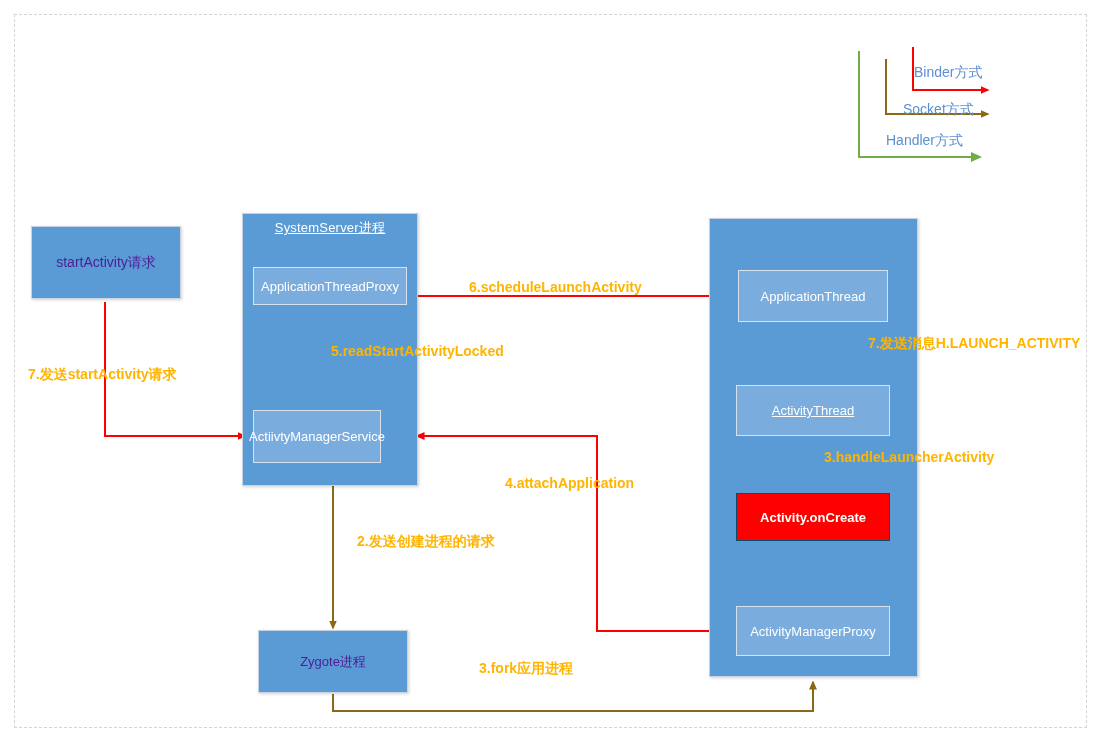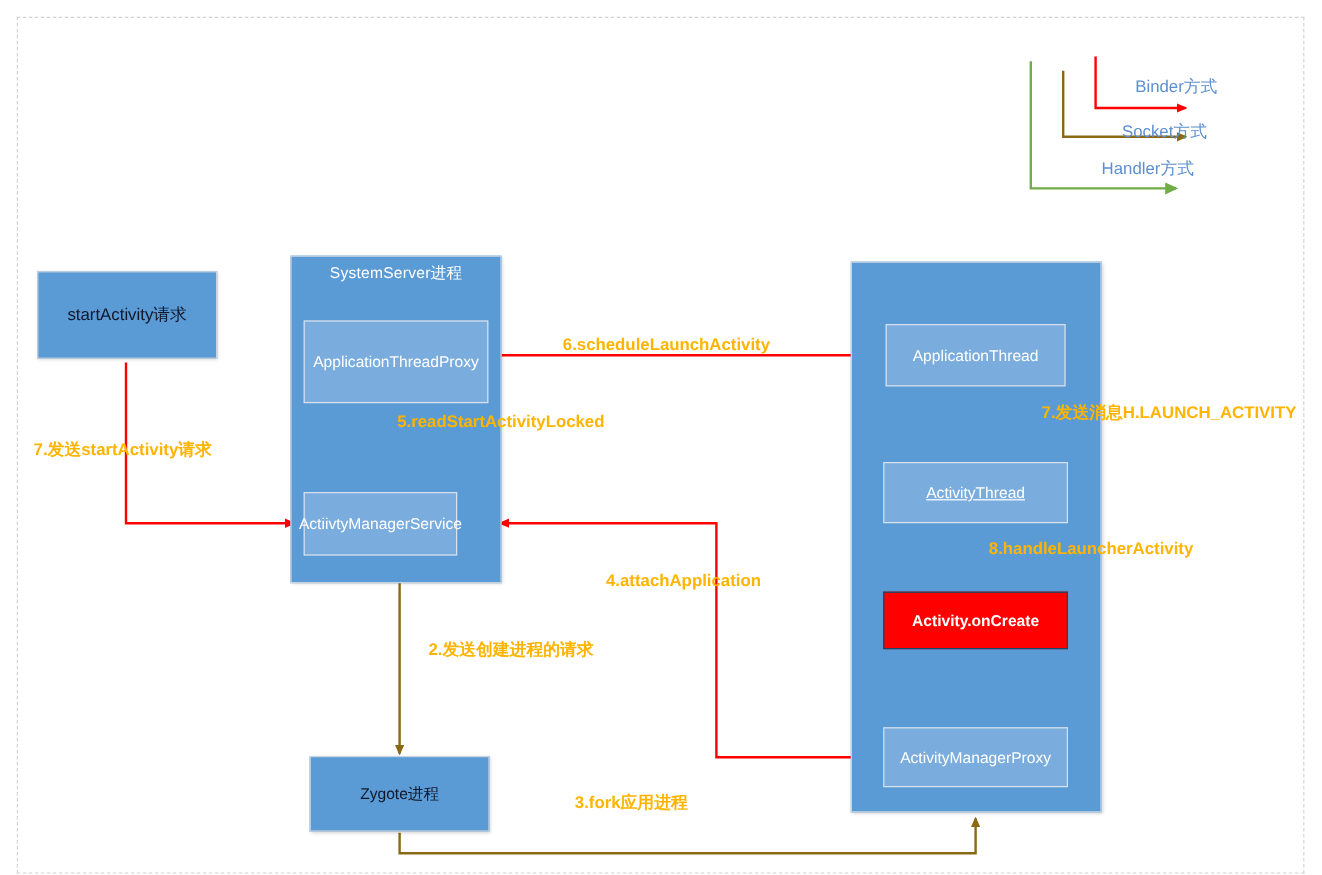--- a/index.html
+++ b/index.html
@@ -66,21 +66,21 @@
     font-weight: 700;
     font-size: 13px;
   }
 
   
   .plain-box {
     position: absolute;
     background: #5b9bd5;
     border: 1px solid #c8d4e0;
     box-sizing: border-box;
-    color: #0f172a;
+    color: #4c1d95;
     font-size: 14px;
     display: flex;
     align-items: center;
     justify-content: center;
     text-align: center;
     box-shadow: 1px 1px 3px rgba(0,0,0,0.18);
   }
 
   
   .step-label {
@@ -89,21 +89,20 @@
     font-weight: 700;
     font-size: 14px;
     white-space: nowrap;
     text-align: right;
   }
   .legend-label {
     position: absolute;
     color: #5b8fd0;
     font-size: 14px;
     white-space: nowrap;
-    margin-left: 32px;
   }
 
   svg.overlay {
     position: absolute;
     left: 0;
     top: 0;
     width: 1102px;
     height: 729px;
     pointer-events: none;
   }
@@ -183,36 +182,36 @@
     </g>
   </svg>
 
   <div class="legend-label" style="left:914px; top:64px;">Binder方式</div>
   <div class="legend-label" style="left:903px; top:101px;">Socket方式</div>
   <div class="legend-label" style="left:886px; top:132px;">Handler方式</div>
 
   <div class="plain-box" style="left:31px; top:226px; width:150px; height:73px;">startActivity请求</div>
 
   <div class="proc-box" style="left:242px; top:213px; width:176px; height:273px;"></div>
-  <div class="proc-title" style="left:242px; top:219px; width:176px;">SystemServer进程</div>
-
-  <div class="comp-box" style="left:253px; top:267px; width:154px; height:69px;">ApplicationThreadProxy</div>
+  <div class="proc-title" style="left:242px; top:219px; width:176px;text-decoration:underline;">SystemServer进程</div>
+
+  <div class="comp-box" style="left:253px; top:267px; width:154px; height:38px;">ApplicationThreadProxy</div>
   <div class="comp-box" style="left:253px; top:410px; width:128px; height:53px;">ActiivtyManagerService</div>
 
   <div class="proc-box" style="left:709px; top:218px; width:209px; height:459px;"></div>
 
   <div class="comp-box" style="left:738px; top:270px; width:150px; height:52px;">ApplicationThread</div>
   <div class="comp-box" style="left:736px; top:385px; width:154px; height:51px;text-decoration:underline;">ActivityThread</div>
   <div class="comp-box highlight" style="left:736px; top:493px; width:154px; height:48px;">Activity.onCreate</div>
   <div class="comp-box" style="left:736px; top:606px; width:154px; height:50px;">ActivityManagerProxy</div>
 
   <div class="plain-box" style="left:258px; top:630px; width:150px; height:63px; font-size:13px;">Zygote进程</div>
 
   <div class="step-label" style="left:28px; top:366px;">7.发送startActivity请求</div>
   <div class="step-label" style="left:357px; top:533px;">2.发送创建进程的请求</div>
   <div class="step-label" style="left:479px; top:660px;">3.fork应用进程</div>
   <div class="step-label" style="left:505px; top:475px;">4.attachApplication</div>
   <div class="step-label" style="left:331px; top:343px;">5.readStartActivityLocked</div>
   <div class="step-label" style="left:469px; top:279px;">6.scheduleLaunchActivity</div>
   <div class="step-label" style="left:820px; top:335px;margin-left:48px;">7.发送消息H.LAUNCH_ACTIVITY</div>
-  <div class="step-label" style="left:824px; top:449px;">8.handleLauncherActivity</div>
+  <div class="step-label" style="left:824px; top:449px;">3.handleLauncherActivity</div>
 
 </div>
 
 </body></html>

